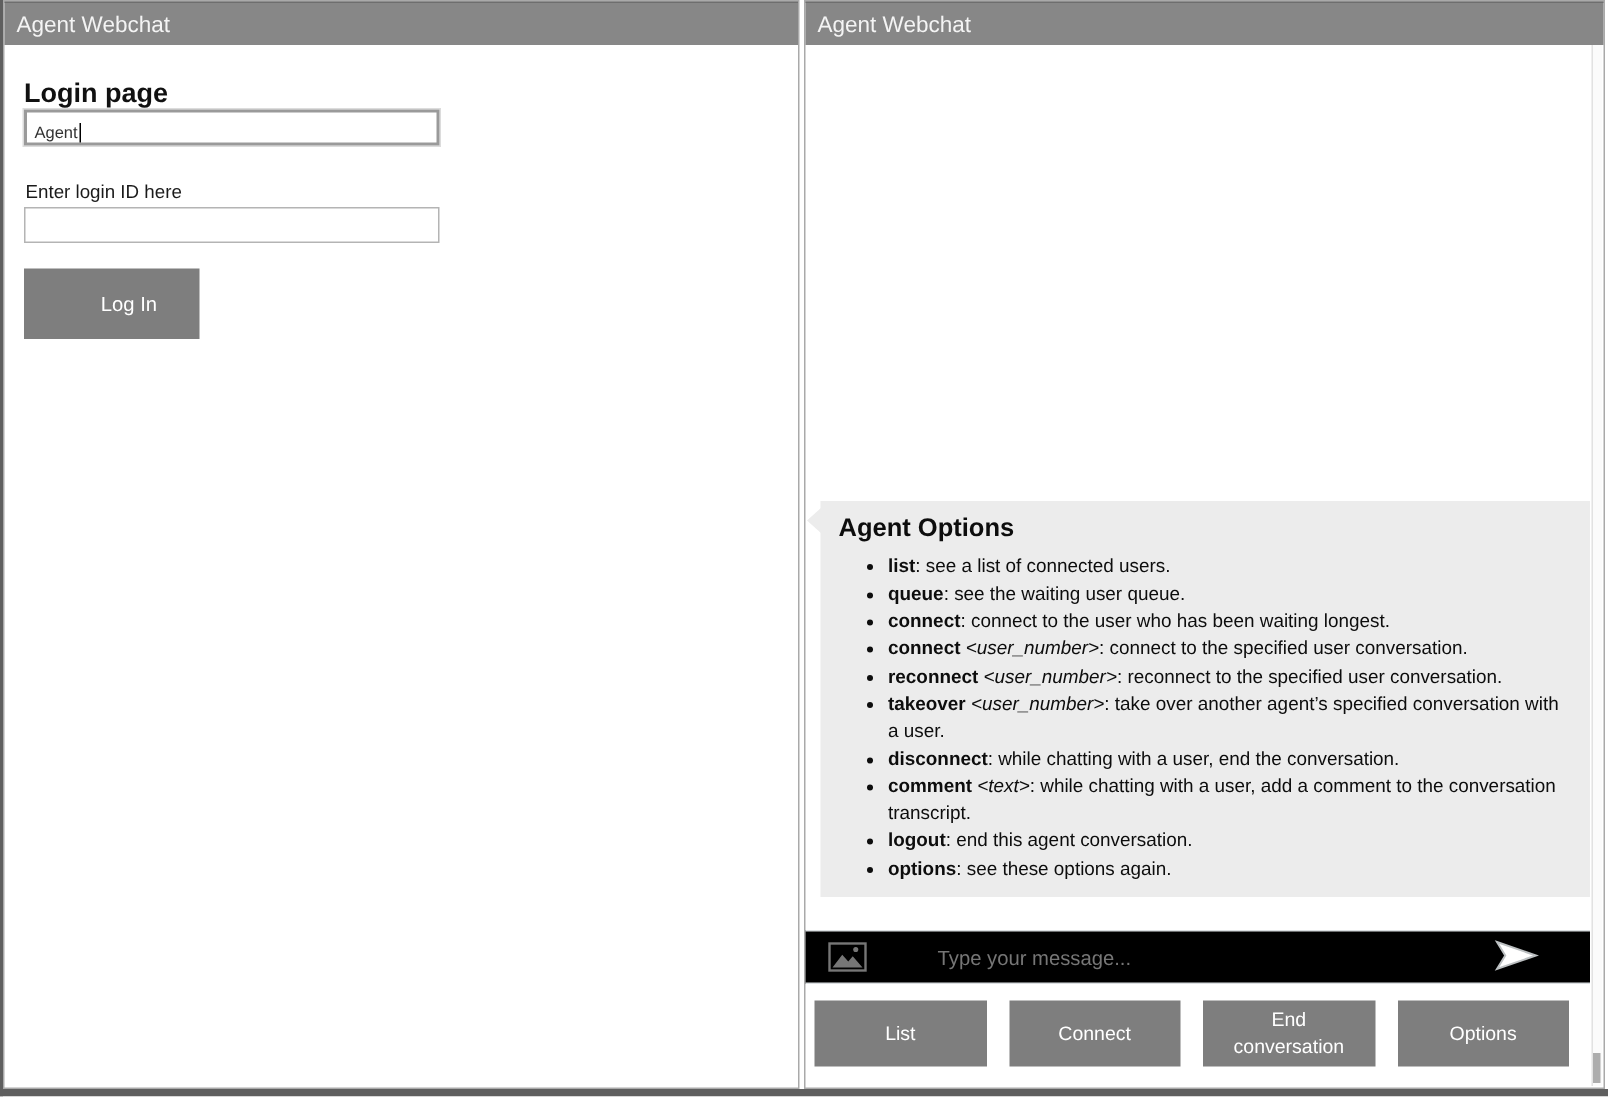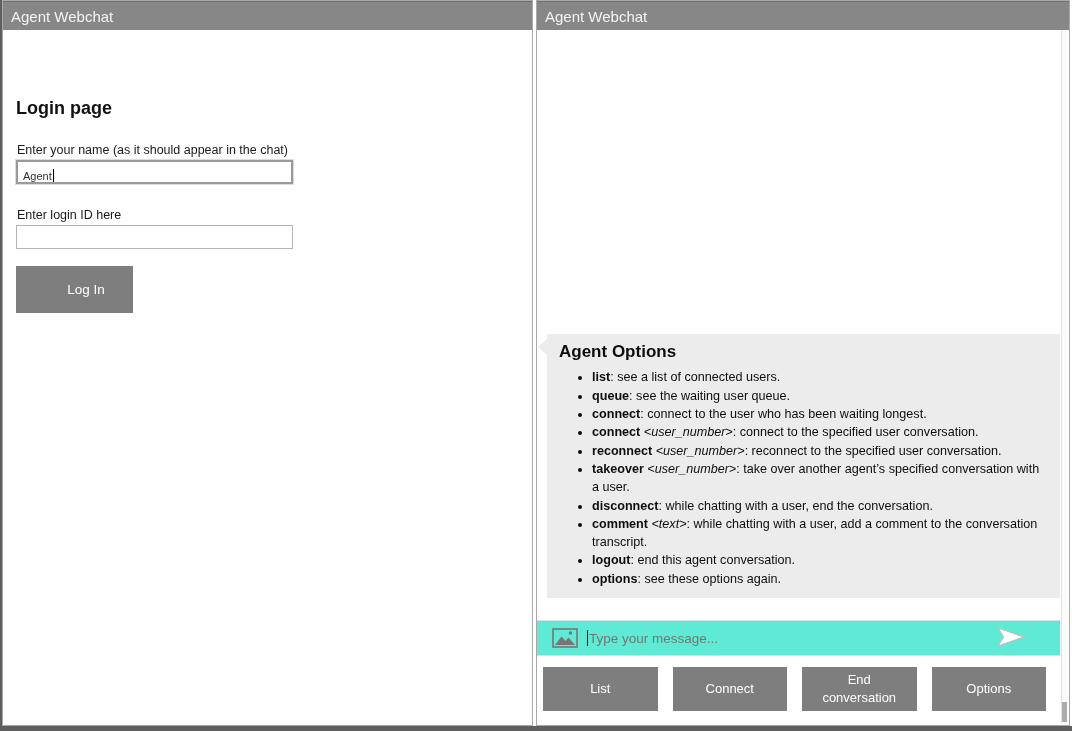--- a/index.html
+++ b/index.html
@@ -23,21 +23,21 @@
   .frame-bottom{position:absolute;left:0;top:726px;width:1072px;height:5px;background:var(--frame);}
 
   .window{position:absolute;top:0;height:726px;background:#fff;border:1px solid var(--window-border);}
   .window.left{left:2px;width:531px;}
   .window.right{left:536px;width:534px;}
 
   .titlebar{height:29px;background:var(--titlebar);border-top:1px solid #6e6e6e;
     color:var(--titlebar-text);font-size:15px;display:flex;align-items:center;padding:0 8px;}
 
   
-  .login-content{padding:22px 13px 0 13px;margin-top:46px;}
+  .login-content{padding:22px 13px 0 13px;}
   .login-heading{font-size:18px;font-weight:bold;color:#111;}
   .field-label{display:block;font-size:12.5px;color:#1a1a1a;margin:24px 0 3px 1px;}
   .text-input{width:277px;height:24px;border:1px solid var(--input-border);background:#fff;
     display:flex;align-items:flex-end;padding:0 5px;font-size:11px;color:#333;cursor:text;}
   .text-input.focused{border:2px solid var(--input-border-focus);box-shadow:0 0 0 1px #dcdcdc;}
   .caret{display:inline-block;width:1px;height:13px;background:#000;margin-left:1px;}
   .login-btn{margin-top:17px;width:117px;height:47px;background:var(--btn);color:var(--btn-text);
     border:none;font-size:13.5px;cursor:pointer;padding-left:23px;}
 
   
@@ -50,22 +50,22 @@
   .bubble-heading{font-size:17px;font-weight:bold;}
   .bubble ul{margin:6px 0 0 0;padding-left:33px;font-size:12.6px;line-height:18.3px;}
   .bubble li{padding-right:2px;}
   .bubble li b{font-weight:bold;}
   .timestamp{font-size:9.5px;color:var(--muted);margin:7px 0 0 2px;}
 
   .scroll-track{position:absolute;right:1px;top:29px;bottom:1px;width:7px;background:#fbfbfb;
     border-left:1px solid #e2e2e2;cursor:default;}
   .scroll-thumb{position:absolute;left:0;bottom:2px;width:5px;height:20px;background:#adadad;}
 
-  .sendbox{height:36px;flex:none;background:#5eead4;border-top:1px solid #dbdfe2;border-bottom:1px solid #dbdfe2;
-    display:flex;align-items:center;}
+  .sendbox{height:36px;flex:none;background:#000000;border-top:1px solid #dbdfe2;border-bottom:1px solid #dbdfe2;
+    display:flex;align-items:center;gap:36px;}
   .upload-btn{background:none;border:none;margin-left:14px;width:28px;height:22px;cursor:pointer;
     display:flex;align-items:center;justify-content:center;padding:0;}
   .send-input{flex:1;display:flex;align-items:center;margin-left:7px;height:100%;cursor:text;}
   .send-input .caret{height:16px;margin-right:1px;}
   .send-input .placeholder{color:var(--placeholder);font-size:13.5px;}
   .send-btn{background:none;border:none;margin-right:34px;cursor:pointer;padding:0;height:24px;}
 
   .suggested-actions{height:44px;flex:none;display:flex;gap:15px;margin:11px 14px 14px 6px;}
   .action-btn{flex:1;background:var(--btn);color:var(--btn-text);border:none;font-size:13px;
     line-height:1.35;padding:0 10px;cursor:pointer;}
@@ -76,21 +76,20 @@
 <div class="frame-left"></div>
 <div class="frame-bottom"></div>
 
 <section class="window left">
   <header class="titlebar">
     <span>Agent Webchat</span>
   </header>
   <div class="login-content">
     <h1 class="login-heading">Login page</h1>
 
-    <label class="field-label">Enter your name (as it should appear in the chat)</label>
     <div class="text-input focused" role="textbox">
       <span>Agent</span>
         <span class="caret"></span>
     </div>
 
     <label class="field-label">Enter login ID here</label>
     <div class="text-input" role="textbox">
       <span></span>
     </div>
 

